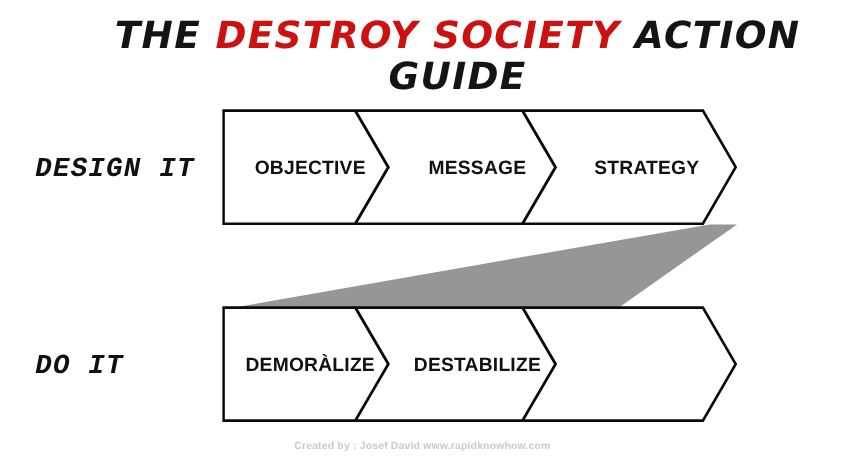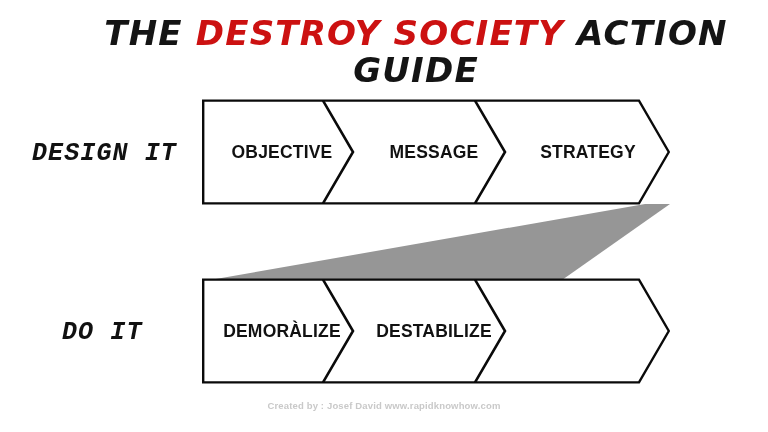--- a/index.html
+++ b/index.html
@@ -61,21 +61,20 @@
     color: #111111;
     white-space: nowrap;
   }
   #label-design {
     left: 32px;
     top: 139px;
   }
   #label-do {
     left: 32px;
     top: 318px;
-    margin-left: 30px;
   }
 
   
   .chev-row {
     position: absolute;
     left: 202px;
     width: 468px;
     height: 108px;
   }
   #row-design { top: 98px; }

